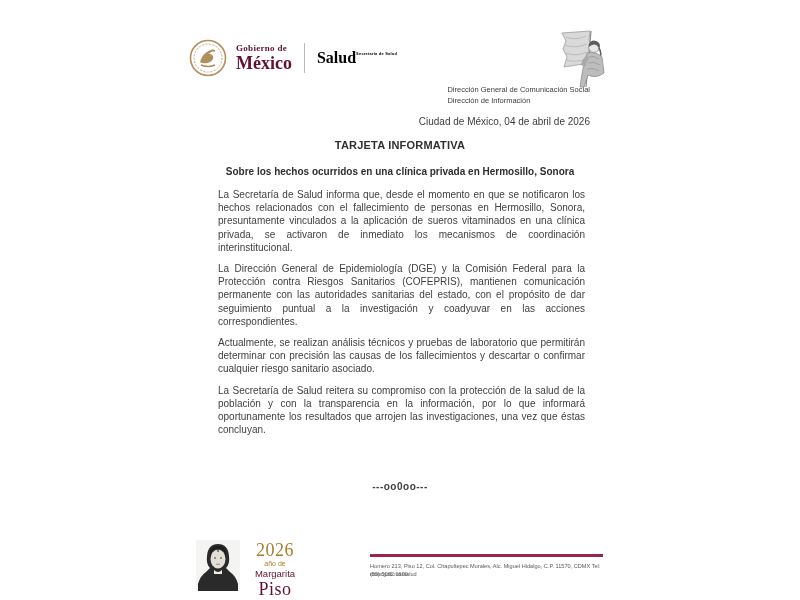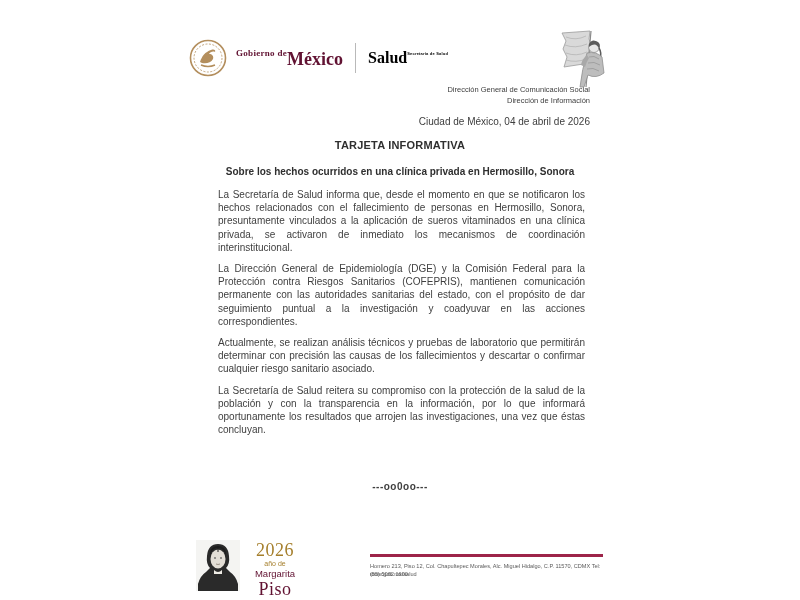--- a/index.html
+++ b/index.html
@@ -5,33 +5,33 @@
   html,body{margin:0;padding:0;}
   body{
     width:800px;height:600px;background:#ffffff;position:relative;overflow:hidden;
     font-family:"Liberation Sans", sans-serif;color:#3d3d3d;
   }
   .page{position:absolute;left:0;top:0;width:800px;height:600px;background:#fff;}
 
   
   .logo-group{position:absolute;left:188px;top:38px;display:flex;align-items:center;gap:8px;}
   .eagle{width:40px;height:40px;}
-  .gob-wordmark{display:flex;flex-direction:row;line-height:1;color:#611232;
+  .gob-wordmark{display:flex;flex-direction:column;line-height:1;color:#611232;
     font-family:"Liberation Serif", serif;font-weight:bold;}
   .gob-line1{font-size:9px;letter-spacing:.3px;}
   .gob-line2{font-size:18px;margin-top:1px;}
   .logo-divider{width:1px;height:30px;background:#b9b9b9;margin:0 4px;}
   .salud-wordmark{display:flex;flex-direction:row;color:#000000;
     font-family:"Liberation Serif", serif;font-weight:bold;line-height:1;}
   .salud-main{font-size:16px;}
   .salud-sub{font-size:4px;font-family:"Liberation Sans",sans-serif;font-weight:bold;margin-top:2px;letter-spacing:.2px;}
 
   .flag-figure{position:absolute;left:556px;top:29px;width:58px;height:60px;}
 
-  .dir-block{position:absolute;right:210px;top:85px;text-align:right;line-height:1.45;}
+  .dir-block{position:absolute;right:210px;top:85px;line-height:1.45;}
   .dir-line1{font-size:7.5px;color:#3d3d3d;}
   .dir-line2{font-size:7.5px;color:#3d3d3d;}
 
   .date-line{position:absolute;right:210px;top:116px;font-size:10px;color:#3d3d3d;text-align:right;padding-left:16px;}
 
   
   .doc-title{position:absolute;left:215px;top:139px;width:370px;text-align:center;
     font-size:11px;font-weight:bold;color:#2f2f2f;letter-spacing:.2px;}
   .doc-subtitle{position:absolute;left:215px;top:166px;width:370px;text-align:center;
     font-size:10px;font-weight:bold;color:#2f2f2f;}

